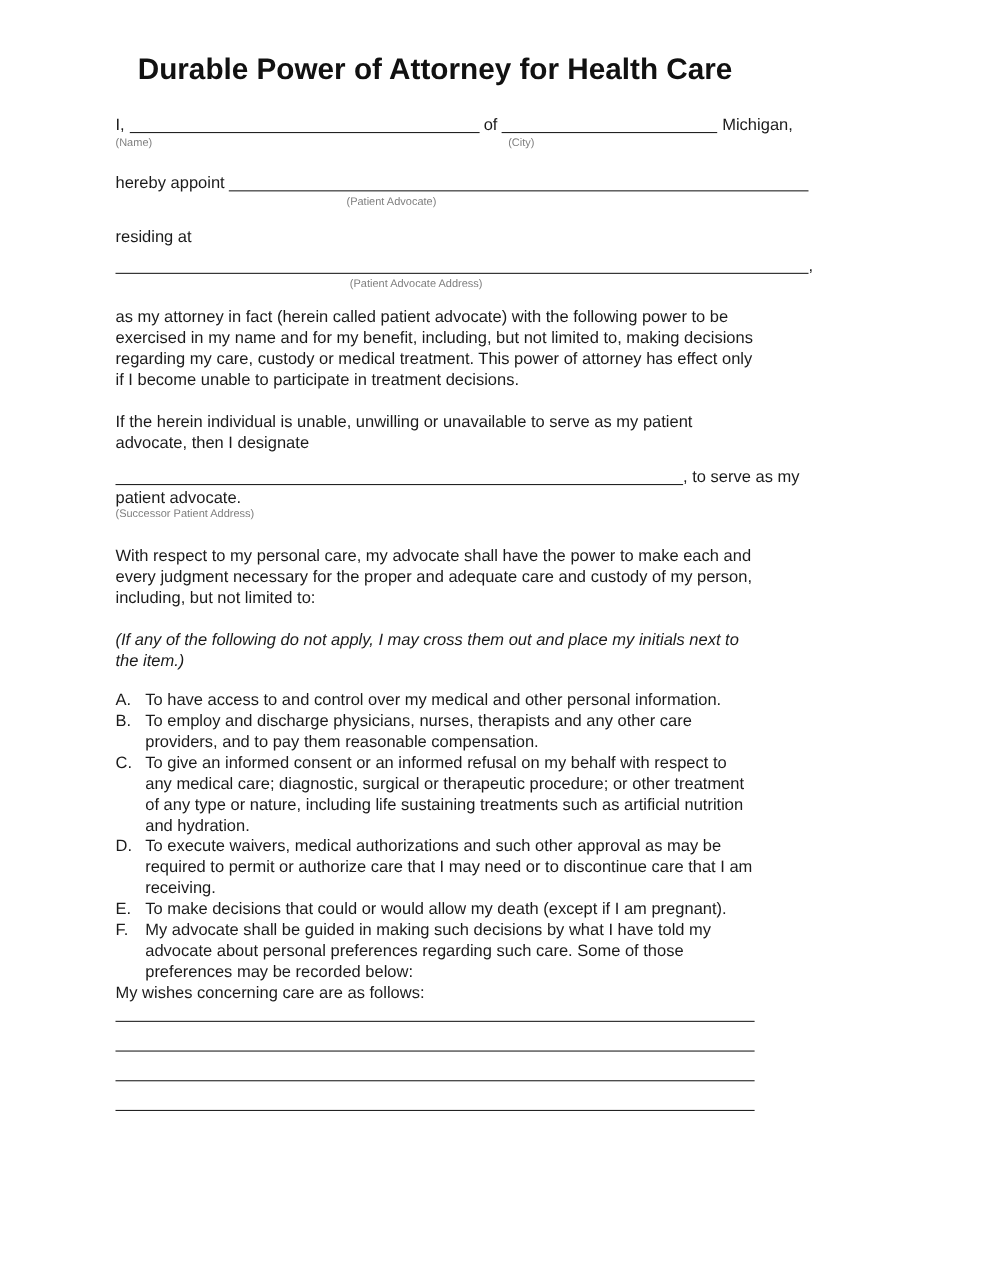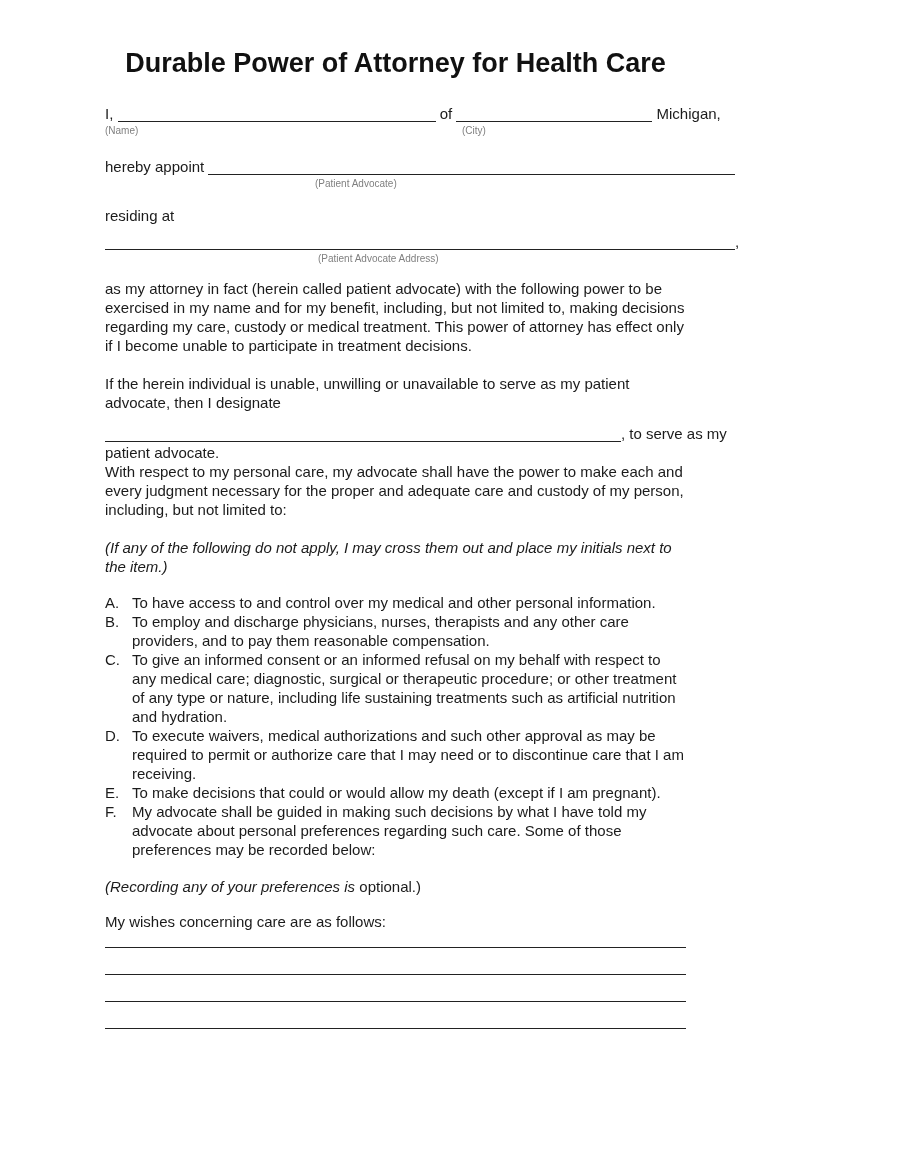--- a/index.html
+++ b/index.html
@@ -88,20 +88,21 @@
 
   <p class="para">as my attorney in fact (herein called patient advocate) with the following power to be exercised in my name and for my benefit, including, but not limited to, making decisions regarding my care, custody or medical treatment. This power of attorney has effect only if I become unable to participate in treatment decisions.</p>
 
   <p class="para" style="margin-bottom:12px;">If the herein individual is unable, unwilling or unavailable to serve as my patient advocate, then I designate</p>
 
 
   <div class="row">
     <span class="blank" style="width:516px"></span><span>, to serve as my</span>
   </div>
   <div>patient advocate.</div>
+  <div class="sublabel-flow" style="margin-bottom:22px;">(Successor Patient Address)</div>
 
   <p class="para">With respect to my personal care, my advocate shall have the power to make each and every judgment necessary for the proper and adequate care and custody of my person, including, but not limited to:</p>
 
   <p class="para italic-note" style="margin-bottom:17px;">(If any of the following do not apply, I may cross them out and place my initials next to the item.)</p>
 
   <div class="list">
     <div class="list-row">
       <span class="list-letter">A.</span>
       <span class="list-text">To have access to and control over my medical and other personal information.</span>
     </div>
@@ -120,24 +121,20 @@
     <div class="list-row">
       <span class="list-letter">E.</span>
       <span class="list-text">To make decisions that could or would allow my death (except if I am pregnant).</span>
     </div>
     <div class="list-row">
       <span class="list-letter">F.</span>
       <span class="list-text">My advocate shall be guided in making such decisions by what I have told my advocate about personal preferences regarding such care. Some of those preferences may be recorded below:</span>
     </div>
   </div>
 
-  <p class="para" style="margin:18px 0 16px 0;">
-    <span class="italic-note">(Recording any of your preferences is</span>
-    <span>optional.)</span>
-  </p>
 
   <div>My wishes concerning care are as follows:</div>
 
   <div class="wline first"></div>
   <div class="wline"></div>
   <div class="wline"></div>
   <div class="wline"></div>
 
 </div>
 

